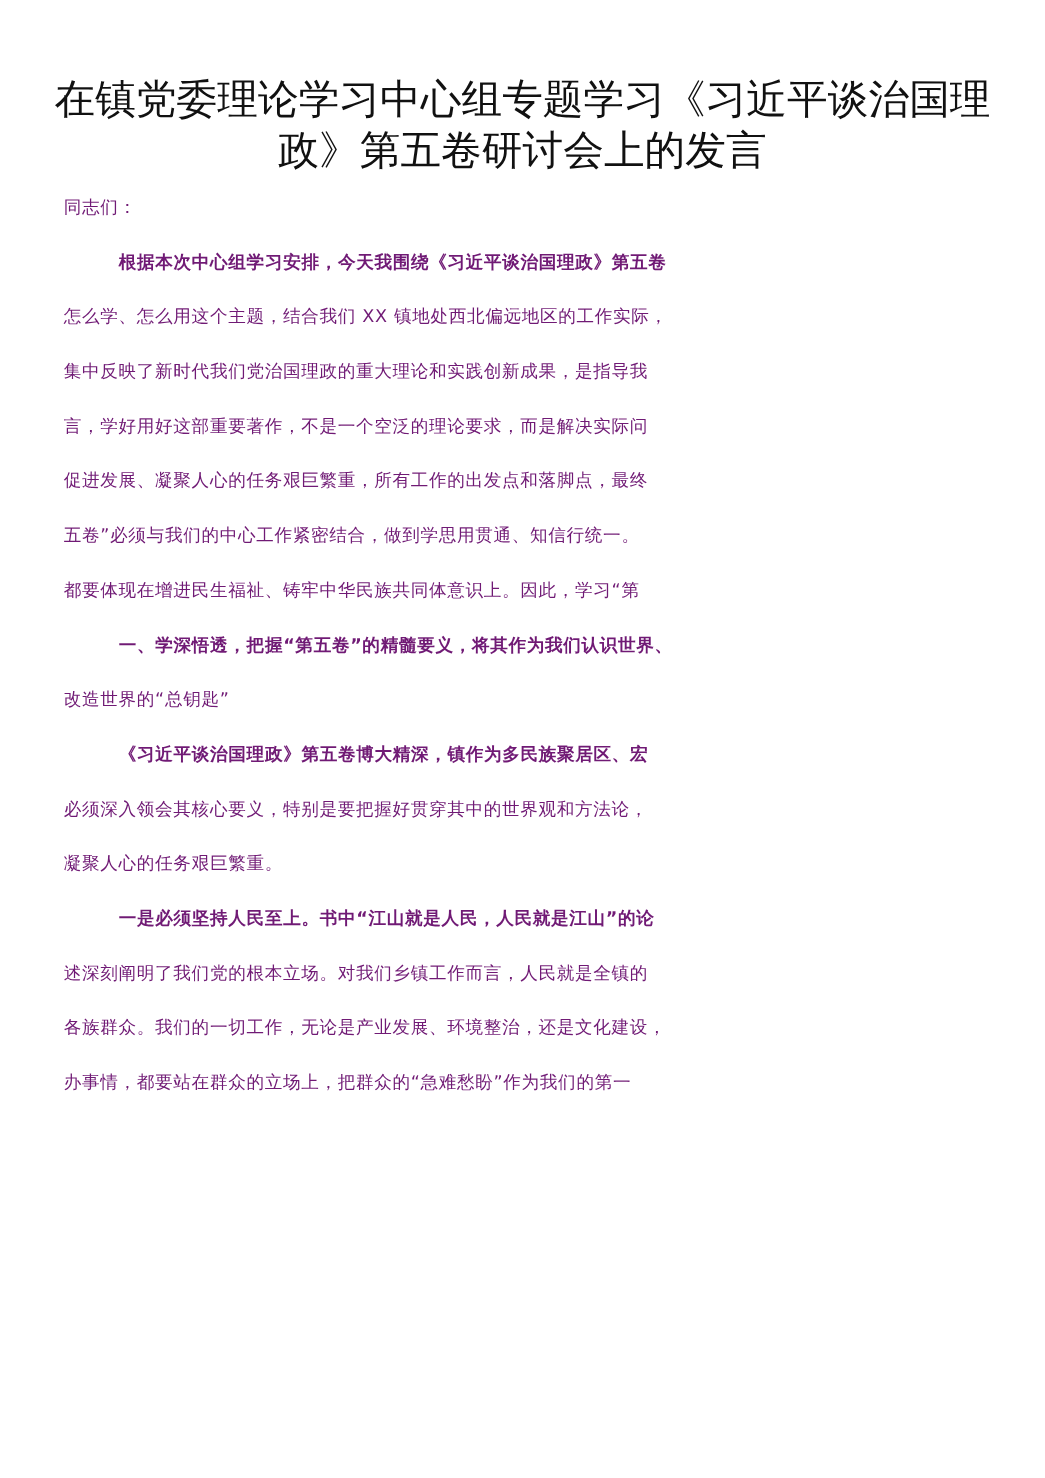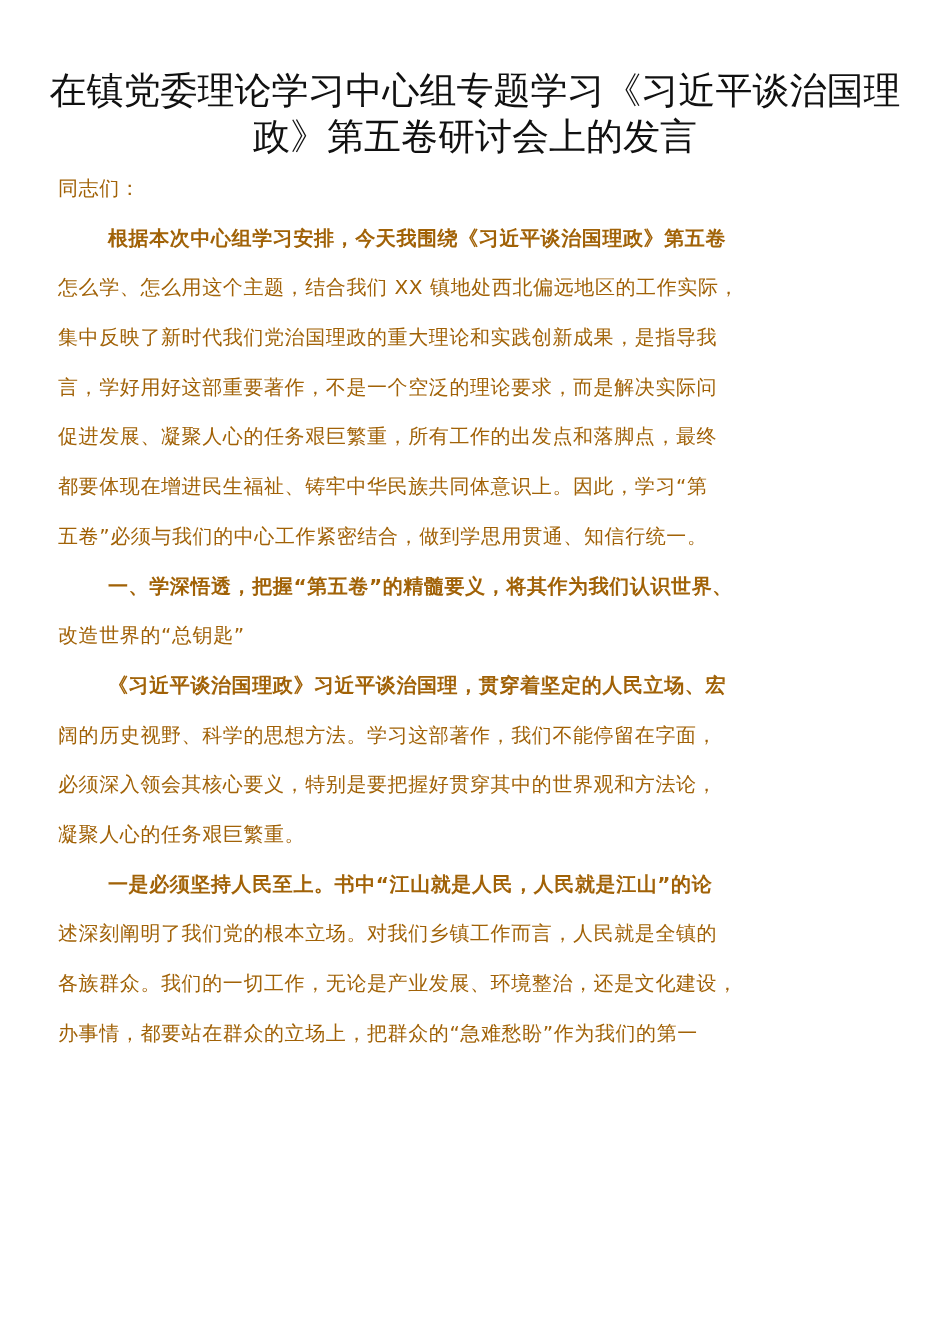--- a/index.html
+++ b/index.html
@@ -3,47 +3,46 @@
 <meta charset="utf-8">
 <style>
   html, body { margin: 0; padding: 0; background: #ffffff; }
   body { width: 950px; height: 1344px; overflow: hidden; position: relative;
          font-family: "DejaVu Sans", "Liberation Sans", sans-serif; color: #111; }
   .page { position: absolute; left: 0; top: 0; width: 950px; height: 1344px; background: #fff; }
   .title { position: absolute; left: 40px; width: 870px; text-align: center;
            font-size: 37px; line-height: 46px; top: 68px; color: #111; letter-spacing: 0px; }
   .title .tl { display: block; white-space: nowrap; }
   .body { position: absolute; left: 58px; top: 164px; width: 860px; }
-  .line { display: block; white-space: nowrap; font-size: 20px; height: 49.7px; line-height: 49.7px;
-          color: #a16207; letter-spacing: 0.6px; }
+  .line { display: block; white-space: nowrap; font-size: 16px; height: 49.7px; line-height: 49.7px;
+          color: #701a75; letter-spacing: 0.6px; }
   .indent { padding-left: 50px; font-weight: bold; }
 </style>
 </head>
 <body>
 
 <div class="page">
   <div class="title">
     <span class="tl">在镇党委理论学习中心组专题学习《习近平谈治国理</span>
     <span class="tl">政》第五卷研讨会上的发言</span>
   </div>
 
   <div class="body">
     <span class="line">同志们：</span>
     <div id="lines">
         <span class="line indent">根据本次中心组学习安排，今天我围绕《习近平谈治国理政》第五卷</span>
         <span class="line">怎么学、怎么用这个主题，结合我们 XX 镇地处西北偏远地区的工作实际，</span>
         <span class="line">集中反映了新时代我们党治国理政的重大理论和实践创新成果，是指导我</span>
         <span class="line">言，学好用好这部重要著作，不是一个空泛的理论要求，而是解决实际问</span>
         <span class="line">促进发展、凝聚人心的任务艰巨繁重，所有工作的出发点和落脚点，最终</span>
+        <span class="line">五卷”必须与我们的中心工作紧密结合，做到学思用贯通、知信行统一。</span>
         <span class="line">都要体现在增进民生福祉、铸牢中华民族共同体意识上。因此，学习“第</span>
-        <span class="line">五卷”必须与我们的中心工作紧密结合，做到学思用贯通、知信行统一。</span>
         <span class="line indent">一、学深悟透，把握“第五卷”的精髓要义，将其作为我们认识世界、</span>
         <span class="line">改造世界的“总钥匙”</span>
-        <span class="line indent">《习近平谈治国理政》习近平谈治国理，贯穿着坚定的人民立场、宏</span>
-        <span class="line">阔的历史视野、科学的思想方法。学习这部著作，我们不能停留在字面，</span>
+        <span class="line indent">《习近平谈治国理政》第五卷博大精深，镇作为多民族聚居区、宏</span>
         <span class="line">必须深入领会其核心要义，特别是要把握好贯穿其中的世界观和方法论，</span>
         <span class="line">凝聚人心的任务艰巨繁重。</span>
         <span class="line indent">一是必须坚持人民至上。书中“江山就是人民，人民就是江山”的论</span>
         <span class="line">述深刻阐明了我们党的根本立场。对我们乡镇工作而言，人民就是全镇的</span>
         <span class="line">各族群众。我们的一切工作，无论是产业发展、环境整治，还是文化建设，</span>
         <span class="line">办事情，都要站在群众的立场上，把群众的“急难愁盼”作为我们的第一</span>
       </div>
   </div>
 </div>
 

